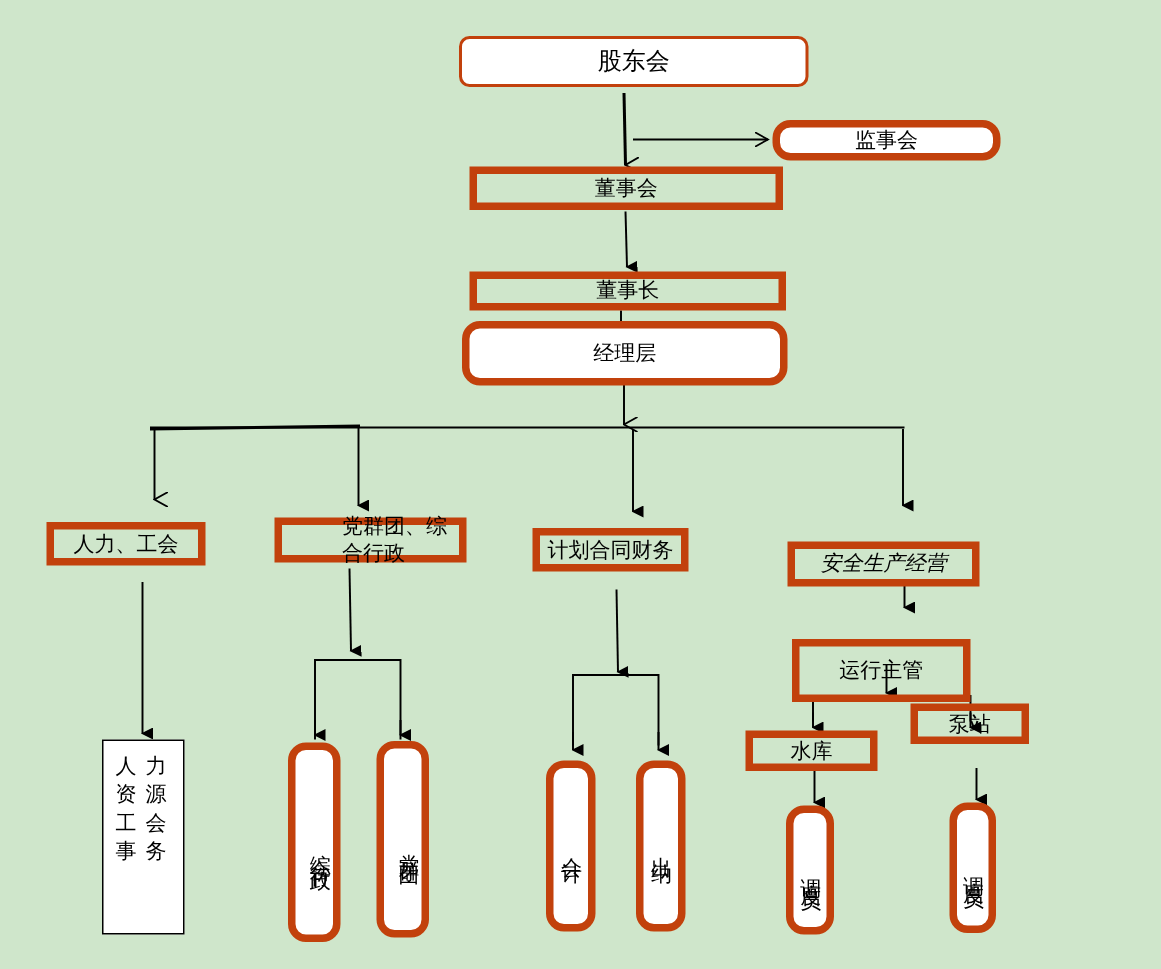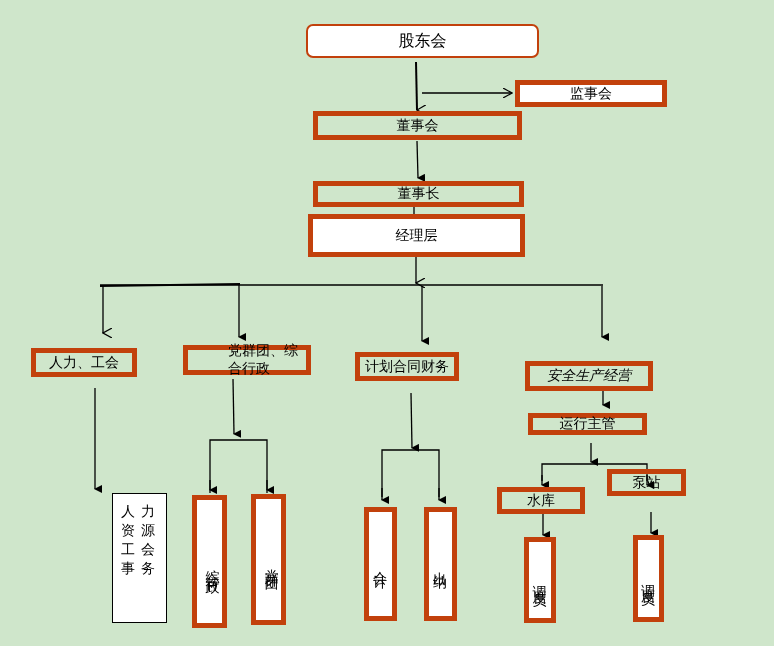--- a/index.html
+++ b/index.html
@@ -1,24 +1,24 @@
 <!DOCTYPE html>
 <html><head>
 <meta charset="utf-8">
 <style>
   html, body { margin:0; padding:0; }
   body { width:774px; height:646px; background:#cfe6cb; position:relative; overflow:hidden;
          font-family:"DejaVu Sans","Liberation Sans",sans-serif; color:#000; }
   .box { position:absolute; border:5px solid #c2410c; box-sizing:border-box; display:flex;
          align-items:center; justify-content:center; font-size:14px; }
-  .white { background:#fff; }
+  .white { background:#fff;border-radius:12px; }
   .clear { background:transparent; }
   .vert { writing-mode:vertical-rl; text-orientation:upright; align-items:flex-start;
           justify-content:center; letter-spacing:4px; font-size:14px; padding-top:8px; }
-  .vert2 { position:absolute; background:#fff; border:1px solid #000; box-sizing:border-box;margin-left:44px; }
+  .vert2 { position:absolute; background:#fff; border:1px solid #000; box-sizing:border-box; }
   svg.lines { position:absolute; left:0; top:0; }
 </style>
 </head>
 <body>
 
 <svg class="lines" width="774" height="646">
   <defs>
     <marker id="tri" markerWidth="8" markerHeight="8" refX="4" refY="7" orient="auto" markerUnits="userSpaceOnUse">
       <path d="M0,0 L8,0 L4,8 Z" fill="#000"></path>
     </marker>
@@ -63,21 +63,21 @@
 <div class="box white" style="left:306px;top:24px;width:233px;height:34px;border-radius:7px;border-width:2px;font-size:16px;">股东会</div>
 <div class="box white" style="left:515px;top:80px;width:152px;height:27px;">监事会</div>
 <div class="box clear" style="left:313px;top:111px;width:209px;height:29px;">董事会</div>
 <div class="box clear" style="left:313px;top:181px;width:211px;height:26px;text-align:right;">董事长</div>
 <div class="box white" style="left:308px;top:214px;width:217px;height:43px;">经理层</div>
 
 <div class="box clear" style="left:31px;top:348px;width:106px;height:29px;">人力、工会</div>
 <div class="box clear" style="left:183px;top:345px;width:128px;height:30px;padding-left:40px;">党群团、综合行政</div>
 <div class="box clear" style="left:355px;top:352px;width:104px;height:29px;">计划合同财务</div>
 <div class="box clear" style="left:525px;top:361px;width:128px;height:30px;font-style:italic;">安全生产经营</div>
-<div class="box clear" style="left:528px;top:413px;width:119px;height:22px;">运行主管</div>
+<div class="box clear" style="left:528px;top:426px;width:119px;height:42px;">运行主管</div>
 <div class="box clear" style="left:497px;top:487px;width:88px;height:27px;">水库</div>
 <div class="box clear" style="left:607px;top:469px;width:79px;height:27px;">泵站</div>
 
 <div class="vert2" style="left:68px;top:493px;width:55px;height:130px;">
   <div style="position:absolute;left:8px;top:8px;width:40px;font-size:14px;line-height:19px;word-break:break-all;letter-spacing:6px;">人力资源工会事务</div>
 </div>
 <div class="box white vert" style="left:192px;top:495px;width:35px;height:133px;">综合行政</div>
 <div class="box white vert" style="left:251px;top:494px;width:35px;height:131px;">党群团</div>
 <div class="box white vert" style="left:364px;top:507px;width:33px;height:114px;justify-content:center;padding-top:0;align-items:center;">会计</div>
 <div class="box white vert" style="left:424px;top:507px;width:33px;height:114px;justify-content:center;padding-top:0;align-items:center;">出纳</div>

